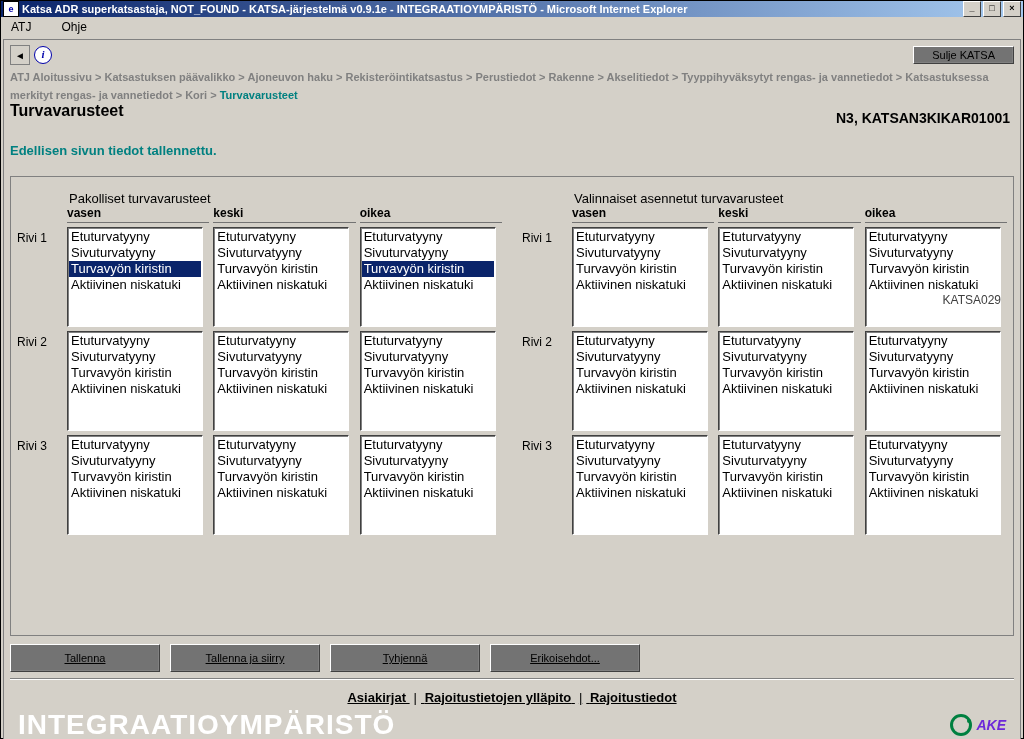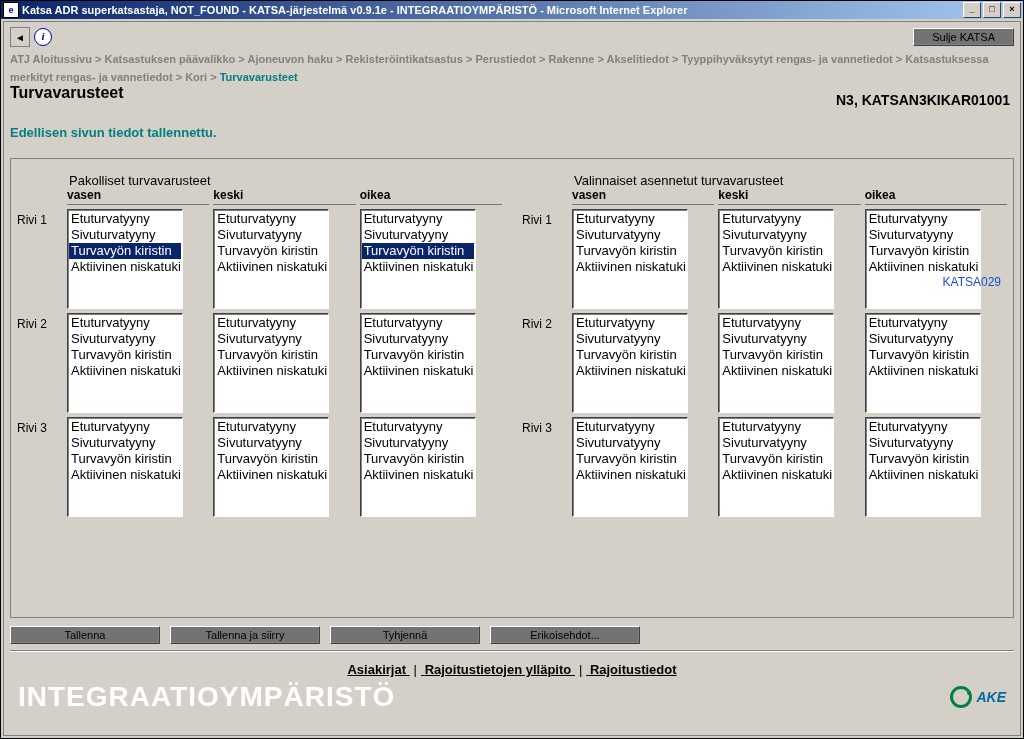--- a/index.html
+++ b/index.html
@@ -16,53 +16,57 @@
 .tb-btn{width:18px;height:18px;border:1px solid #808080;background:#d4d0c8;margin-right:4px;display:flex;align-items:center;justify-content:center;font-size:10px;}
 .tb-info{width:16px;height:16px;border:1px solid #00a;border-radius:50%;background:#fff;color:#00a;font-family:Georgia,serif;font-style:italic;font-weight:bold;text-align:center;line-height:14px;font-size:11px;}
 .closebtn{margin-left:auto;}
 .btn3d{background:#737373;border:1px solid #fff;border-right-color:#404040;border-bottom-color:#404040;box-shadow:inset -1px -1px 0 #808080;padding:2px 18px;font-size:11px;font-family:inherit;}
 .breadcrumb{color:#808080;font-weight:bold;font-size:11px;line-height:18px;}
 .breadcrumb a{color:#808080;text-decoration:none;}
 .breadcrumb .current{color:#008080;}
 .pagetitle{font-size:16px;font-weight:bold;color:#000;margin-top:-2px;}
 .rightinfo{position:absolute;right:10px;top:70px;font-weight:bold;font-size:14px;}
 .savedmsg{color:#008080;font-weight:bold;font-size:13px;margin-top:23px;}
-.code{position:absolute;right:12px;top:116px;color:#1d4ed8;font-size:12px;}
+.code{position:absolute;right:12px;top:116px;color:#404040;font-size:12px;}
 .panel{border:1px solid #808080;background:#d4d0c8;margin-top:18px;padding:6px 6px 20px 6px;position:relative;height:460px;box-sizing:border-box;}
 .panel-inner{display:flex;gap:20px;margin-top:8px;}
 .group{flex:1;}
 .group-title{font-size:13px;margin-bottom:0px;padding-left:52px;}
 .grid{display:grid;grid-template-columns:46px 1fr 1fr 1fr;gap:4px 4px;}
 .colhdr{font-weight:bold;font-size:12px;border-bottom:1px solid #737373;padding-bottom:2px;}
 .rowlbl{font-size:12px;padding-top:4px;}
-.listbox{width:116px;height:100px;border:1px solid #fff;border-top-color:#404040;border-left-color:#404040;box-shadow:inset 1px 1px 0 #808080;background:#fff;overflow:hidden;padding:1px;font-size:13px;line-height:16px;box-sizing:border-box;}
+.listbox{width:136px;height:100px;border:1px solid #fff;border-top-color:#404040;border-left-color:#404040;box-shadow:inset 1px 1px 0 #808080;background:#fff;overflow:hidden;padding:1px;font-size:13px;line-height:16px;box-sizing:border-box;}
 .listbox div{padding:0 2px;white-space:nowrap;}
 .listbox .sel{background:#0a246a;color:#fff;}
 .actionrow{display:flex;gap:10px;margin-top:8px;}
-.actionrow button{width:150px;height:18px;}
+.actionrow button{width:150px;height:28px;text-decoration:underline;}
 .linkrow{text-align:center;font-weight:bold;font-size:13px;margin-top:6px;text-decoration:underline;}
 .linkrow span.sep{font-weight:normal;padding:0 4px;}
 .hr{border:none;border-top:1px solid #808080;border-bottom:1px solid #fff;margin:6px 0 4px 0;}
 .footer{display:flex;align-items:center;padding:4px 8px 8px 8px;}
 .envlabel{font-size:28px;font-weight:bold;color:#fff;letter-spacing:1px;}
-.ake{margin-left:auto;color:#0369a1;font-weight:bold;font-style:italic;font-size:14px;display:flex;align-items:center;gap:4px;}
+.ake{margin-left:auto;color:#6d28d9;font-weight:bold;font-style:italic;font-size:14px;display:flex;align-items:center;gap:4px;}
 .ake-ring{width:16px;height:16px;border:3px solid #008040;border-radius:50%;position:relative;}
 .ake-ring::after{content:"";position:absolute;width:4px;height:4px;background:#008040;border-radius:50%;right:-2px;top:2px;}
 </style>
 </head>
 <body>
 
 <div class="window">
   <div class="titlebar">
     <span class="ticon">e</span>
     <span>Katsa ADR superkatsastaja, NOT_FOUND - KATSA-järjestelmä v0.9.1e - INTEGRAATIOYMPÄRISTÖ - Microsoft Internet Explorer</span>
     <span class="spacer"></span>
     <span class="winbtn">_</span>
     <span class="winbtn">□</span>
     <span class="winbtn">×</span>
+  </div>
+  <div class="menubar">
+    <span>ATJ</span>
+    <span>Ohje</span>
   </div>
   <div class="client">
     <div class="inner">
 
       <div class="tbar">
         <div class="tb-btn">
             <span>◄</span>
           </div>
         <div class="tb-info">i</div>
         <button class="btn3d closebtn">Sulje KATSA</button>

